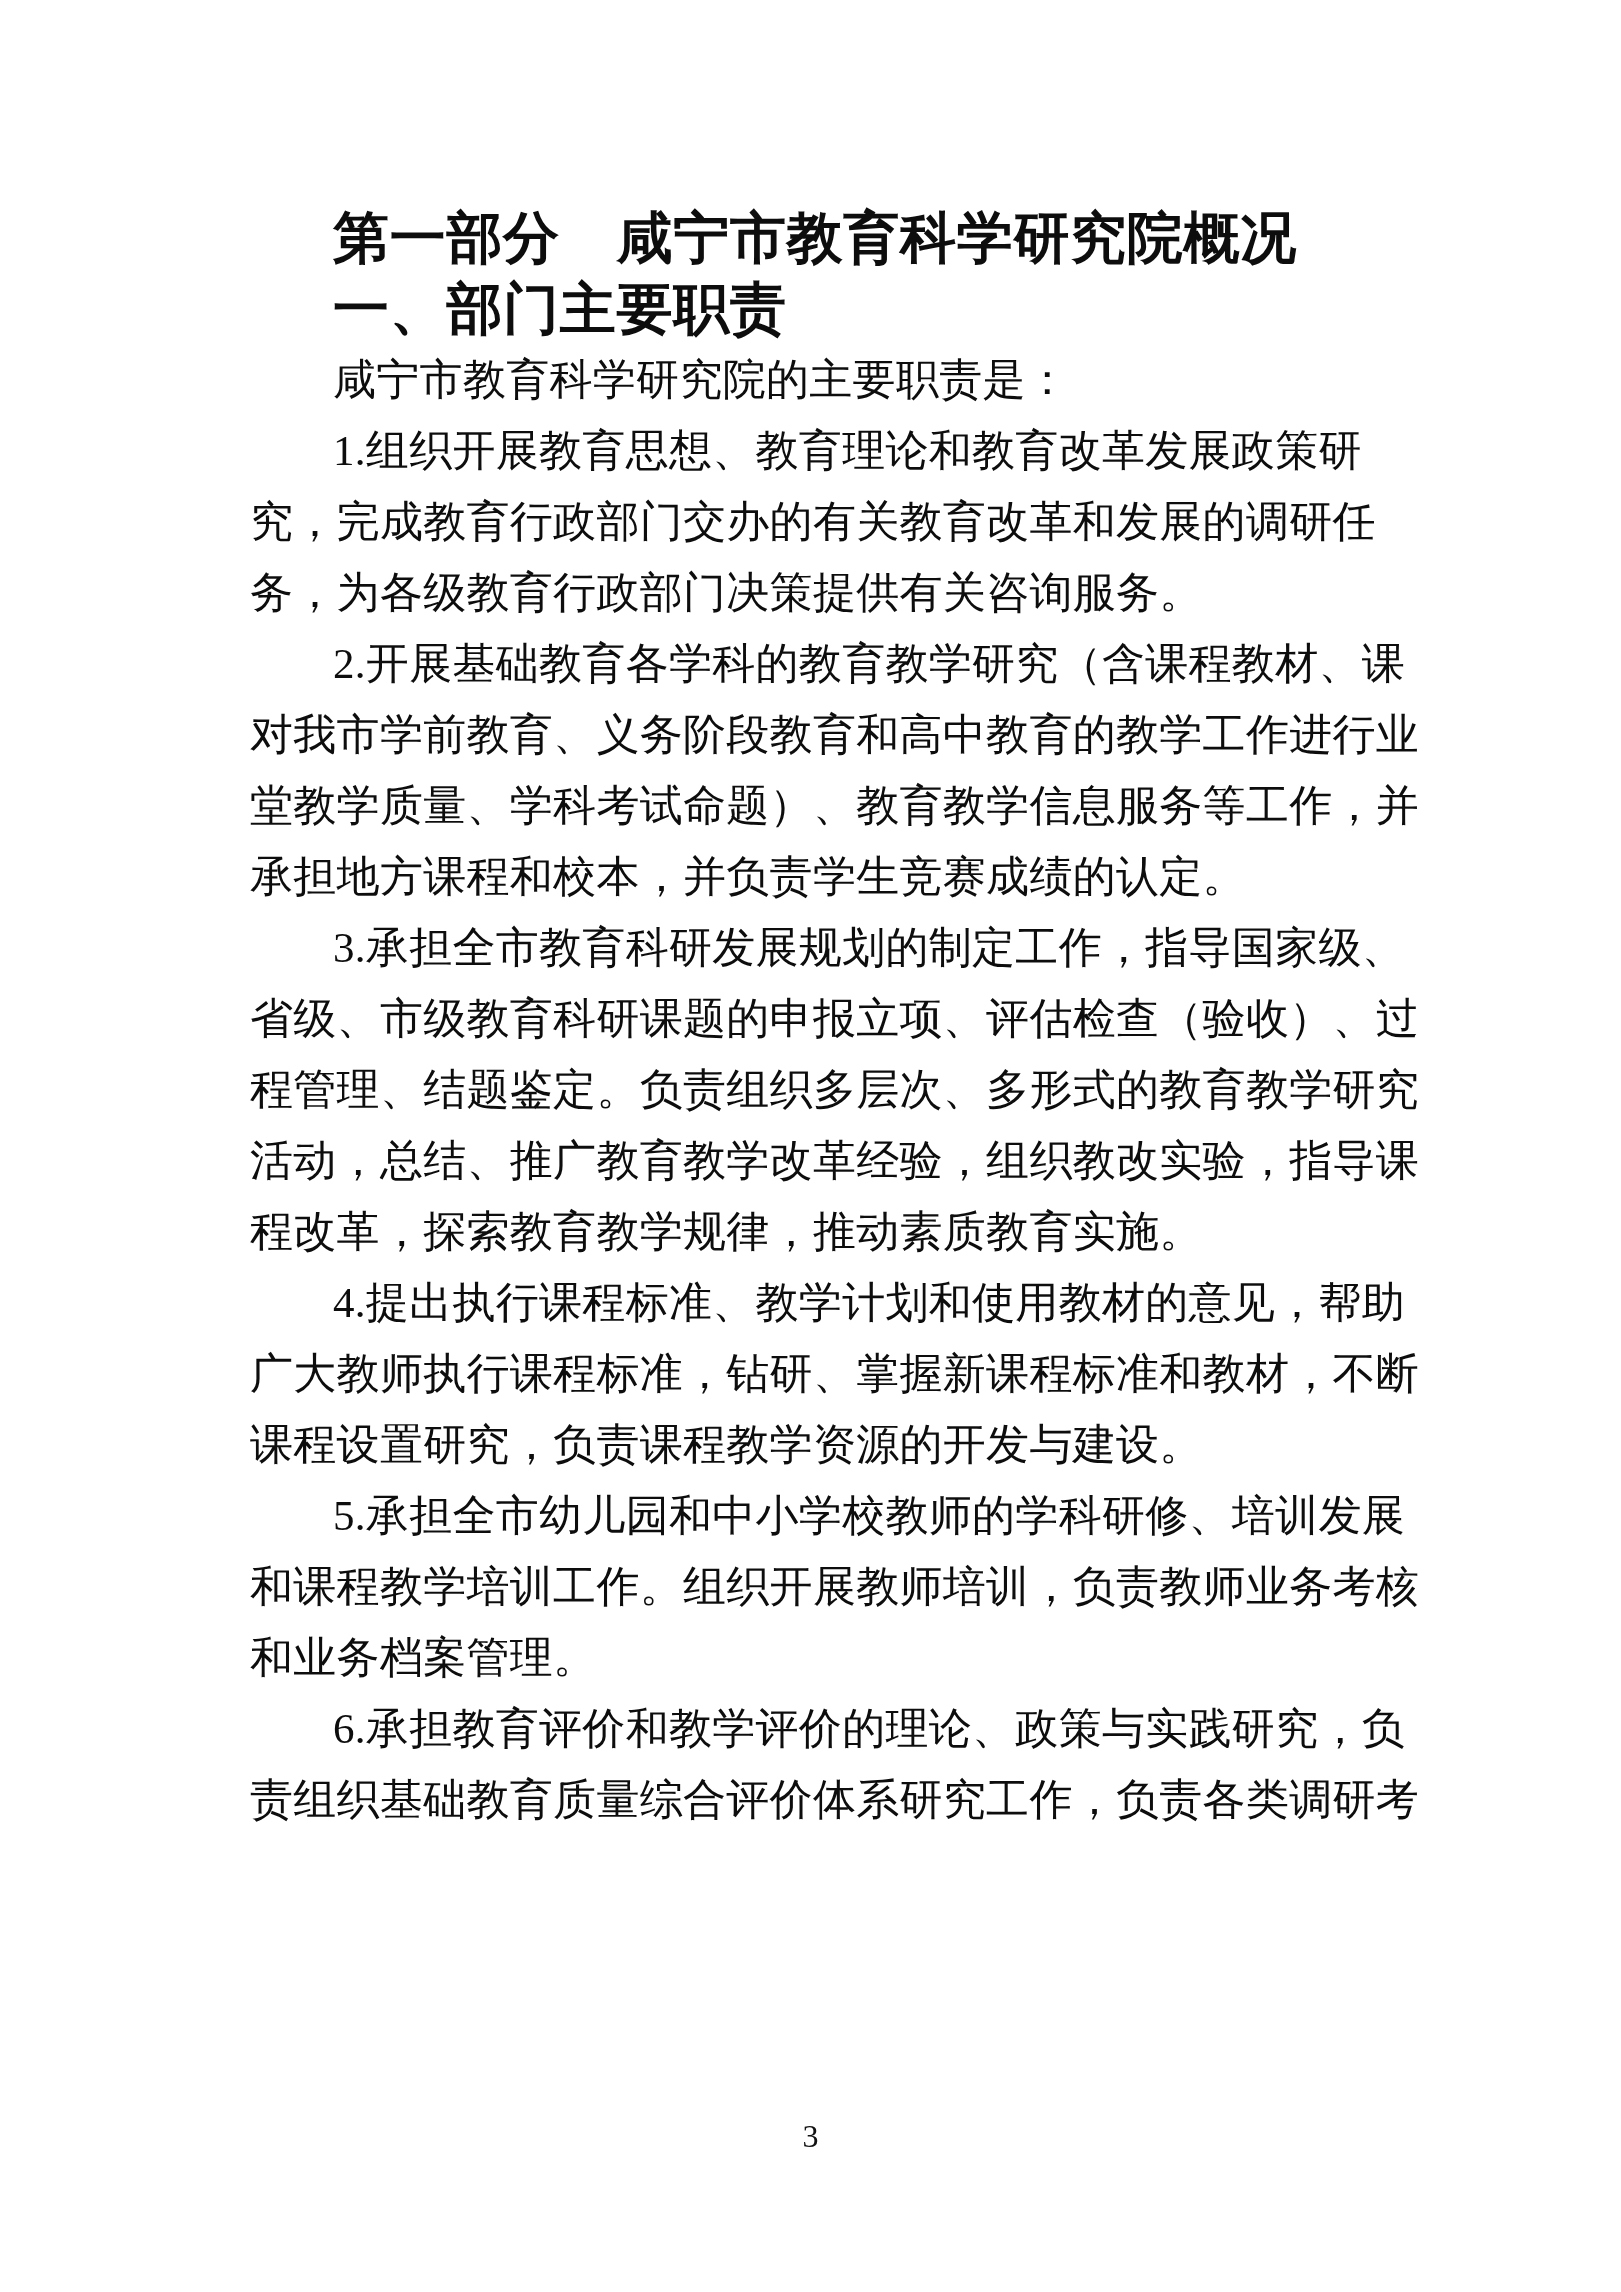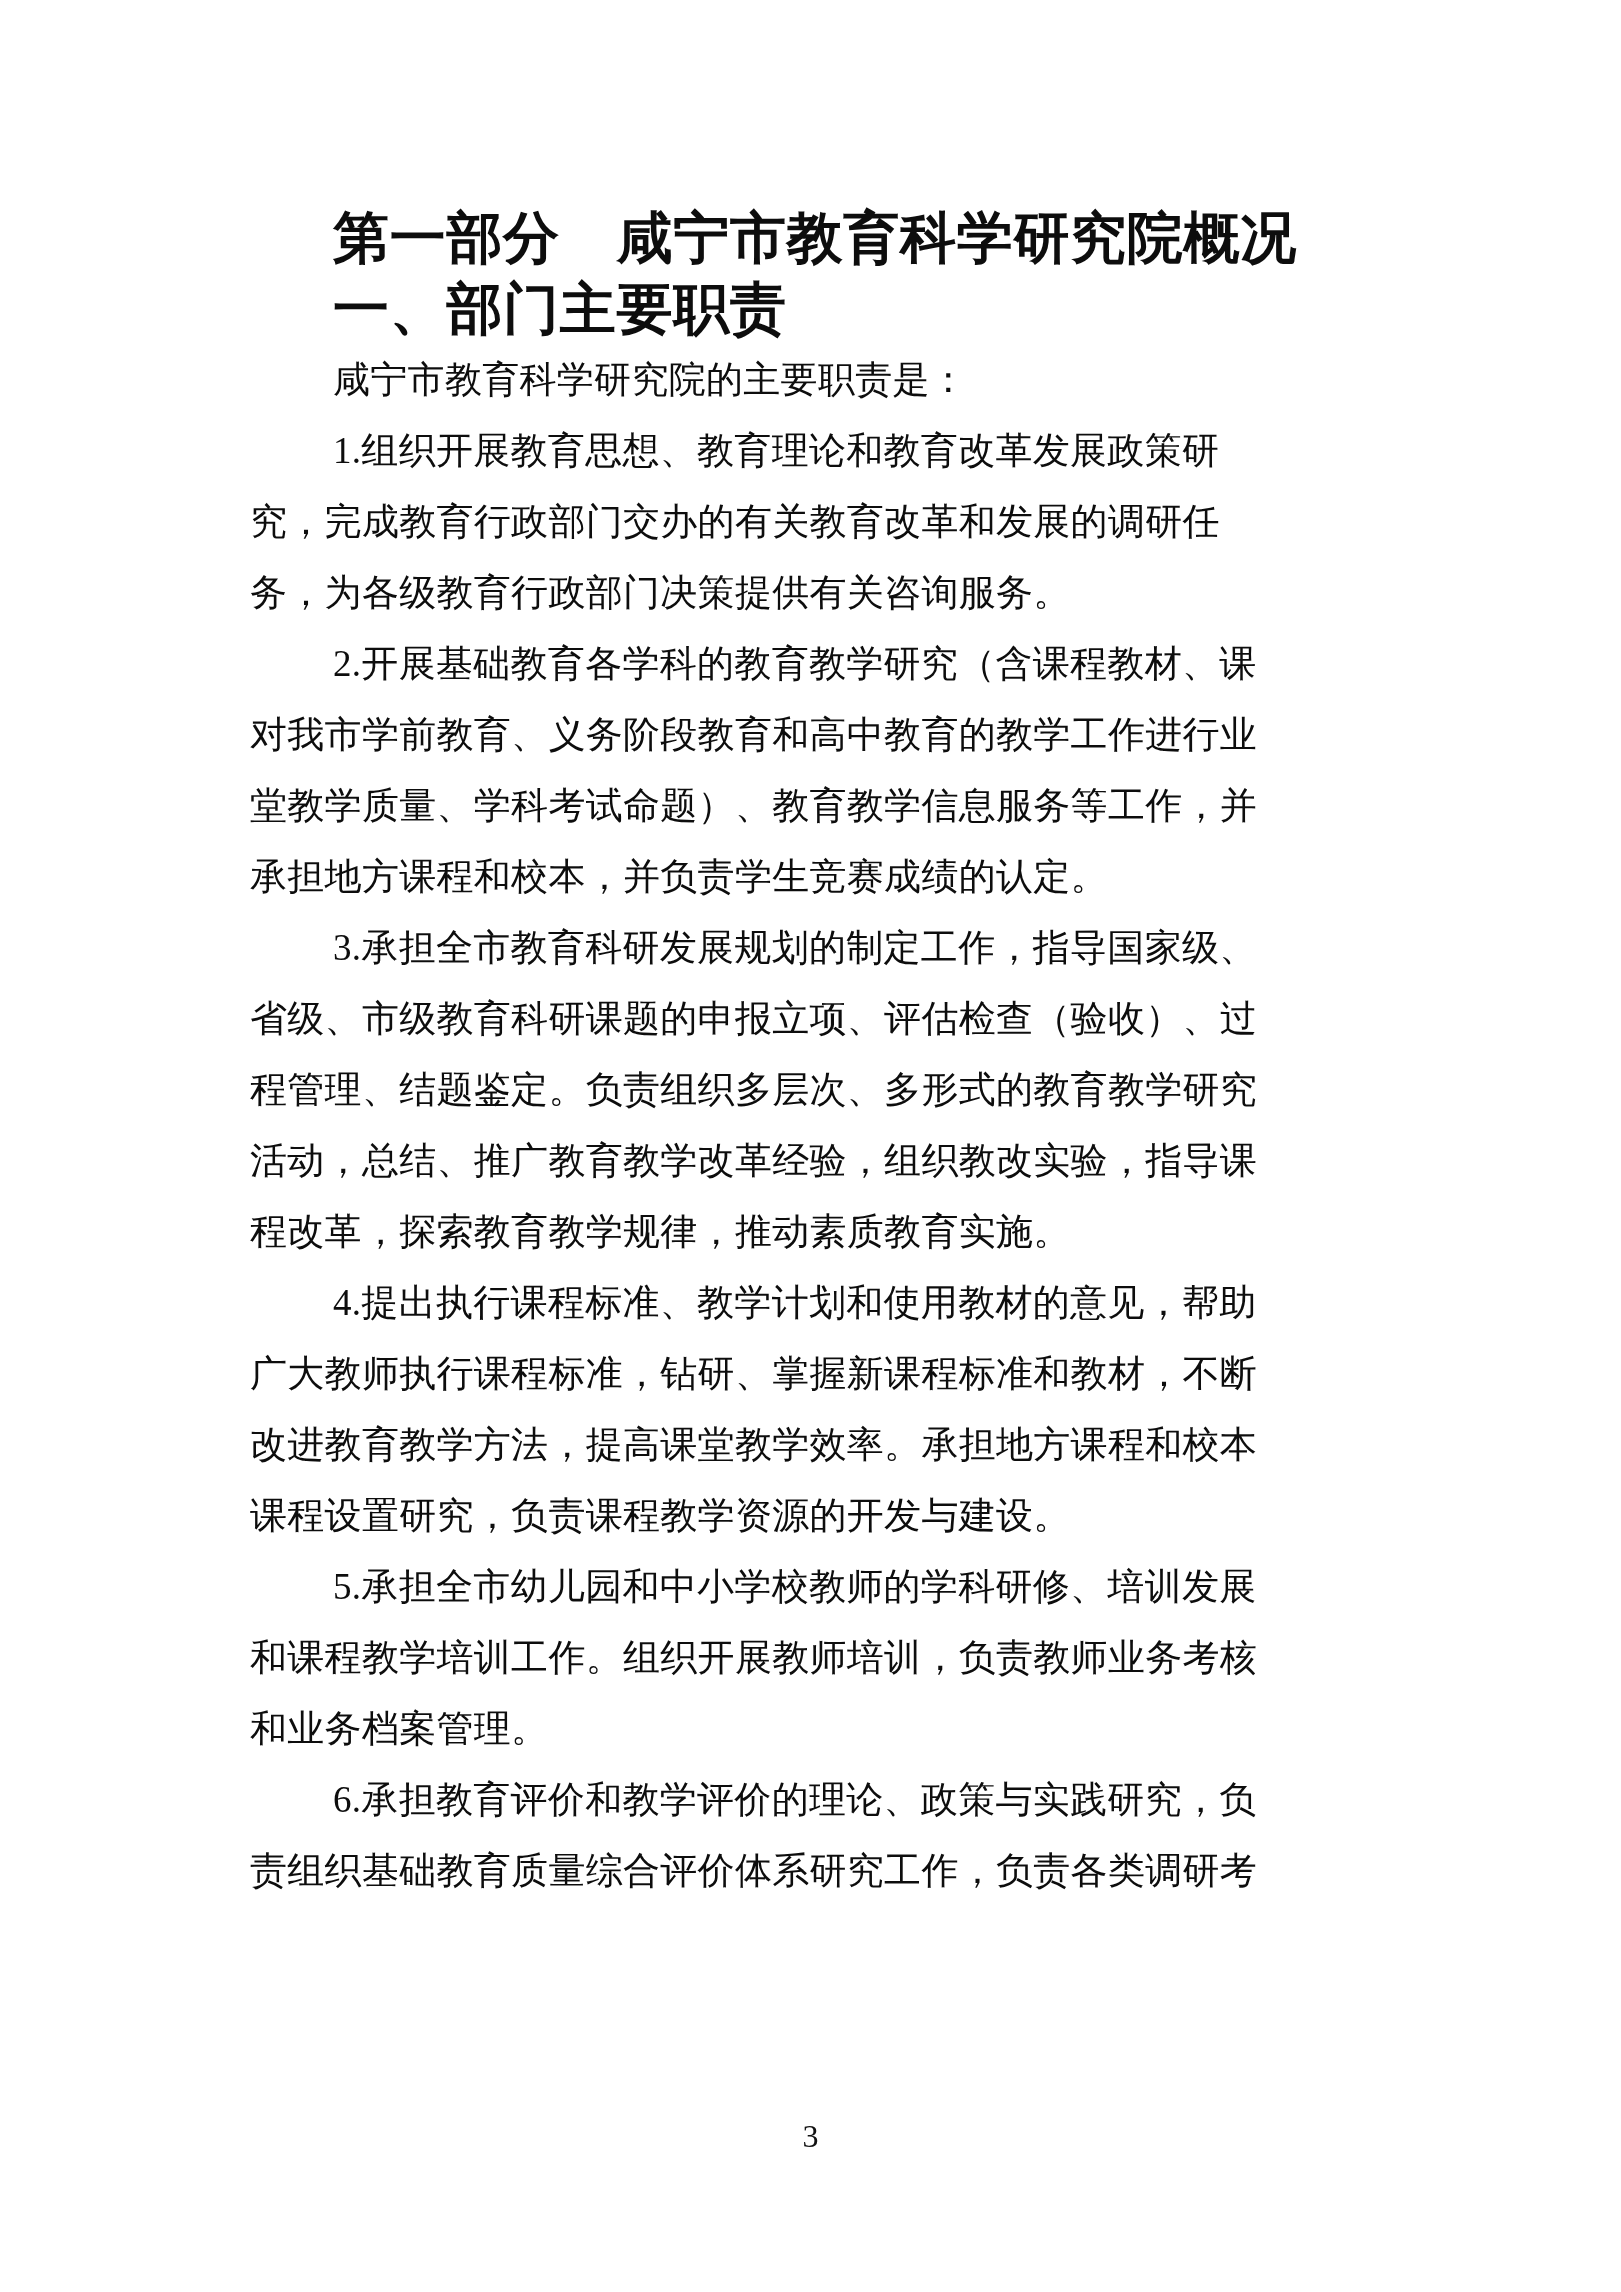--- a/index.html
+++ b/index.html
@@ -15,21 +15,21 @@
   }
   .content {
     position: absolute;
     left: 250px;
     top: 202px;
     width: 1129px;
   }
   .row {
     height: 71px;
     line-height: 71px;
-    font-size: 37px;
+    font-size: 43px;
     letter-spacing: 0.3px;
     white-space: nowrap;
   }
   .indent { padding-left: 83px; }
   .h1, .h2 {
     font-family: "Liberation Sans", sans-serif;
     font-weight: 700;
     font-size: 56px;
     letter-spacing: 0.7px;
   }
@@ -77,21 +77,20 @@
       <div class="row indent">3.承担全市教育科研发展规划的制定工作，指导国家级、</div>
       <div class="row">省级、市级教育科研课题的申报立项、评估检查（验收）、过</div>
       <div class="row">程管理、结题鉴定。负责组织多层次、多形式的教育教学研究</div>
       <div class="row">活动，总结、推广教育教学改革经验，组织教改实验，指导课</div>
       <div class="row">程改革，探索教育教学规律，推动素质教育实施。</div>
     </div>
 
     <div class="para">
       <div class="row indent">4.提出执行课程标准、教学计划和使用教材的意见，帮助</div>
       <div class="row">广大教师执行课程标准，钻研、掌握新课程标准和教材，不断</div>
-      <div class="row">改进教育教学方法，提高课堂教学效率。承担地方课程和校本</div>
       <div class="row">课程设置研究，负责课程教学资源的开发与建设。</div>
     </div>
 
     <div class="para">
       <div class="row indent">5.承担全市幼儿园和中小学校教师的学科研修、培训发展</div>
       <div class="row">和课程教学培训工作。组织开展教师培训，负责教师业务考核</div>
       <div class="row">和业务档案管理。</div>
     </div>
 
     <div class="para">

